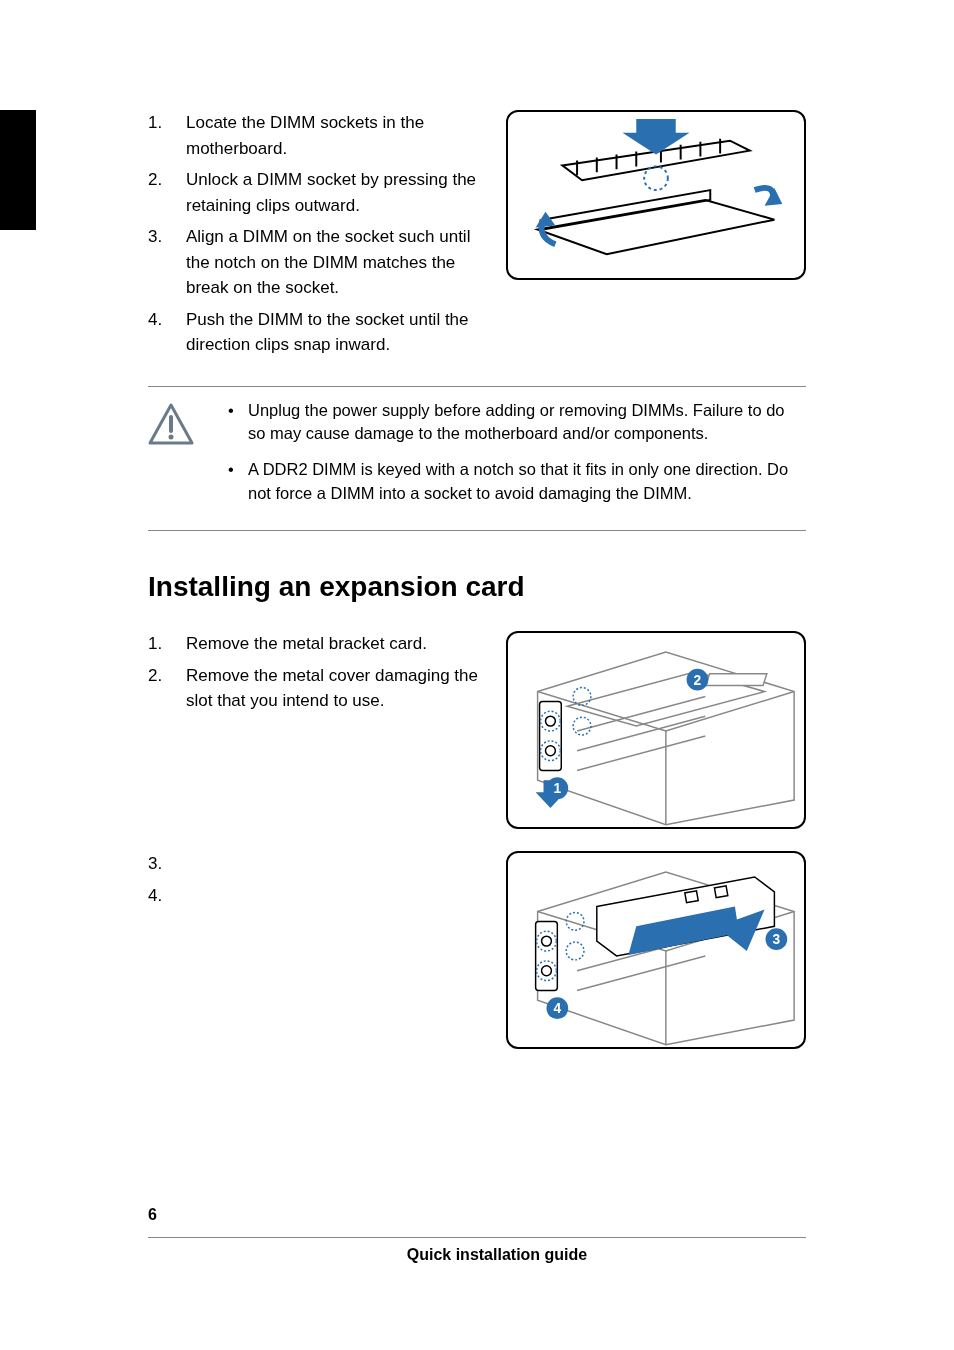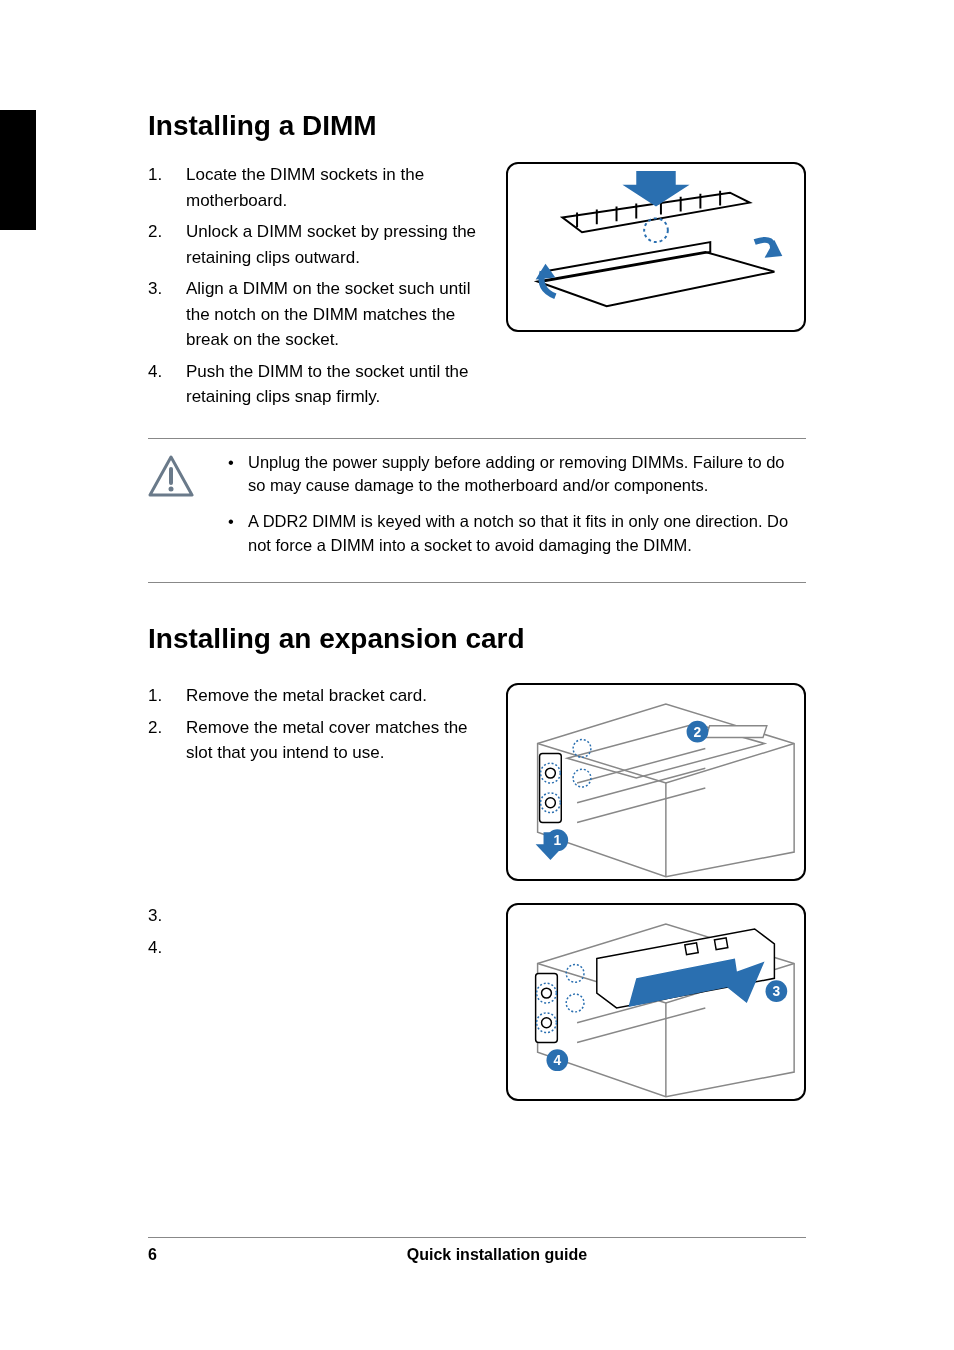--- a/index.html
+++ b/index.html
@@ -110,49 +110,48 @@
   .footer {
     position: absolute;
     bottom: 86px;
     left: 148px;
     right: 148px;
     display: flex;
     font-size: 16px;
     font-weight: bold;
   }
   .footer .pg { width: 40px; }
-  .footer .title { flex: 1; text-align: center; }
+  .footer .title { flex: 1; text-align: center; margin-top: 40px; }
 </style>
 </head>
 <body>
 
 <div class="tab"></div>
 
 <div class="page">
 
-  <h2>Installing a DIMM</h2>
 
   <div class="block1">
     <div class="steps">
       <ol>
         <li>
             <span class="num">1.</span>
             <span>Locate the DIMM sockets in the motherboard.</span>
           </li>
         <li>
             <span class="num">2.</span>
             <span>Unlock a DIMM socket by pressing the retaining clips outward.</span>
           </li>
         <li>
             <span class="num">3.</span>
             <span>Align a DIMM on the socket such until the notch on the DIMM matches the break on the socket.</span>
           </li>
         <li>
             <span class="num">4.</span>
-            <span>Push the DIMM to the socket until the retaining clips snap firmly.</span>
+            <span>Push the DIMM to the socket until the direction clips snap inward.</span>
           </li>
       </ol>
     </div>
     <div class="figure">
       <svg viewBox="0 0 300 170" width="300" height="170">
 
         <g stroke="#000" stroke-width="2" fill="none">
           <path d="M30 120 L200 90 L270 110 L100 145 Z"></path>
           <path d="M35 110 L205 80 L205 90 L35 120 Z"></path>
 
@@ -209,21 +208,21 @@
 
     <div class="block2">
       <div class="steps">
         <ol>
           <li>
               <span class="num">1.</span>
               <span>Remove the metal bracket card.</span>
             </li>
           <li>
               <span class="num">2.</span>
-              <span>Remove the metal cover matches the slot that you intend to use.</span>
+              <span>Remove the metal cover damaging the slot that you intend to use.</span>
             </li>
         </ol>
       </div>
       <div class="figure2">
         <svg viewBox="0 0 300 198" width="300" height="198">
           <g stroke="#888" stroke-width="1.5" fill="none">
             <path d="M30 60 L160 20 L290 60 L290 170 L160 195 L30 150 Z"></path>
             <path d="M30 60 L160 100 L290 60"></path>
             <path d="M160 100 L160 195"></path>
             <path d="M60 75 L190 40 L260 60 L130 95 Z"></path>

